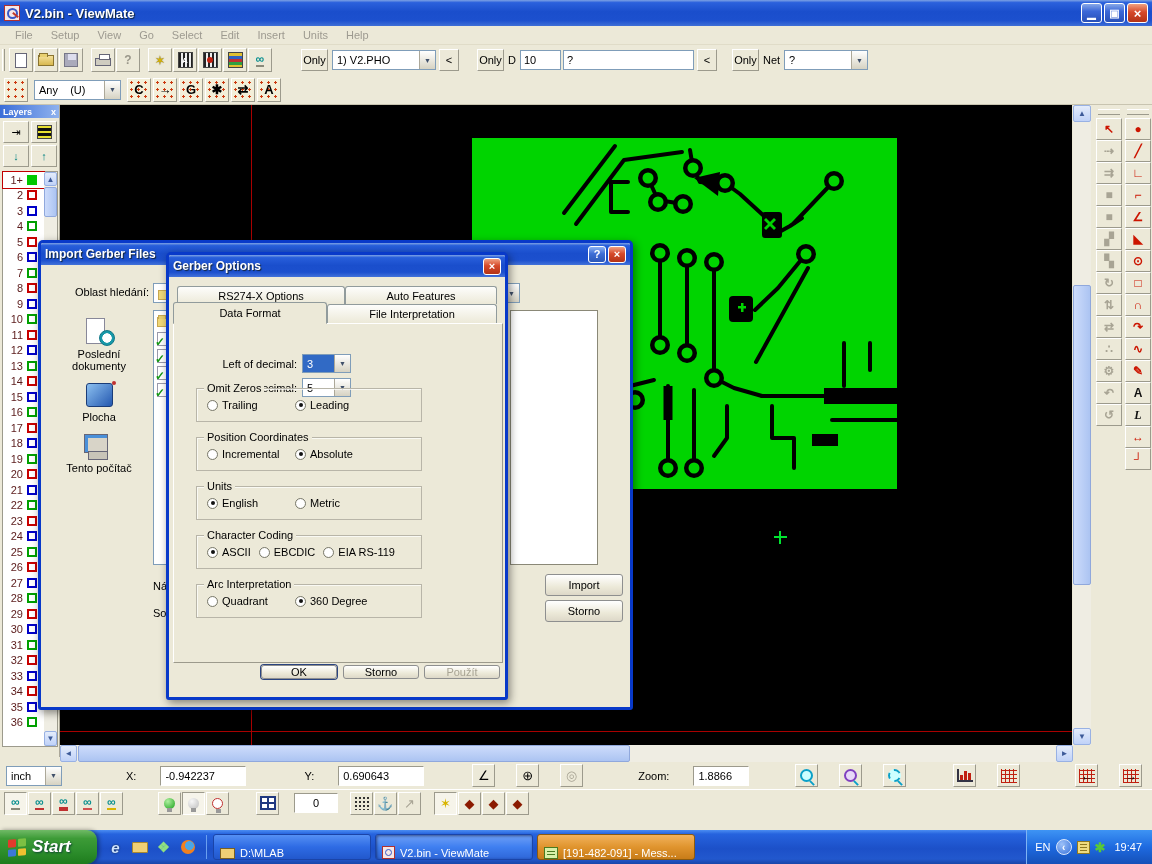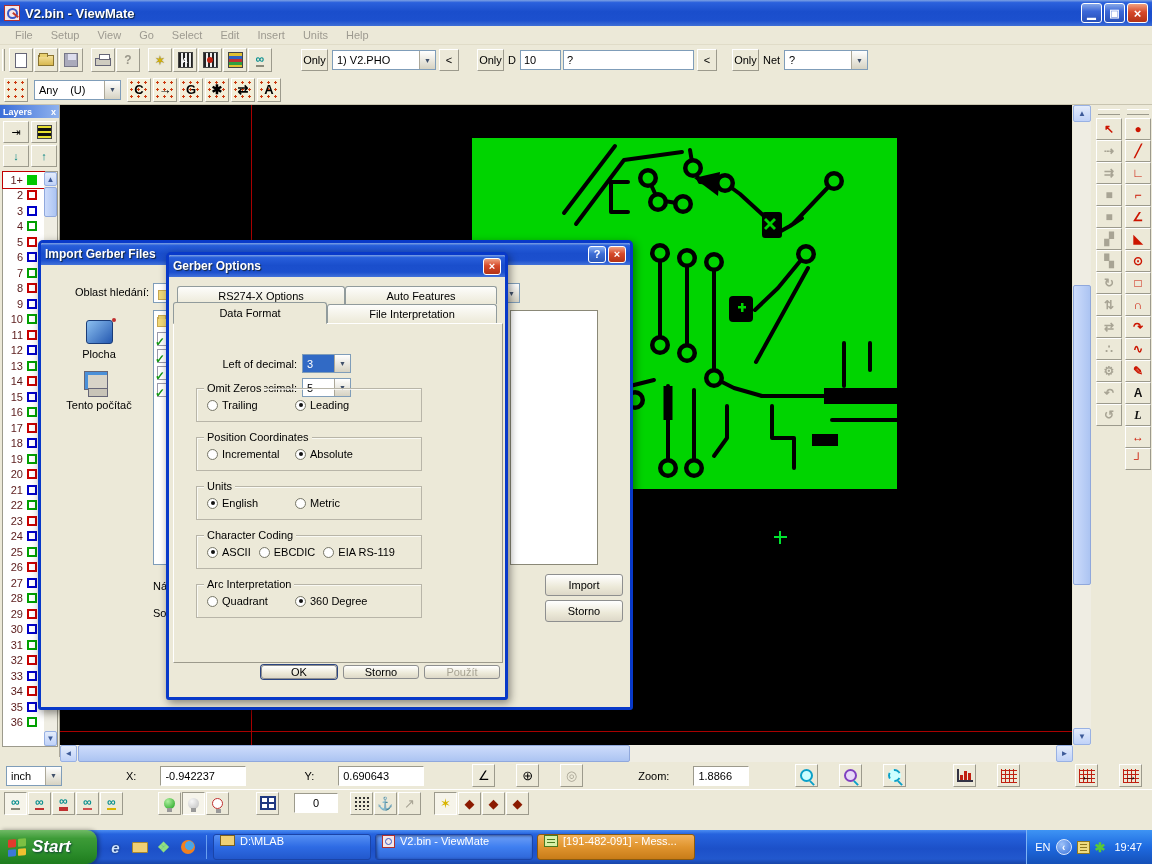--- a/index.html
+++ b/index.html
@@ -120,21 +120,21 @@
 .flag{width:18px;height:17px;display:grid;grid-template:1fr 1fr/1fr 1fr;gap:2px;transform:skewY(-6deg);}
 .flag i{border-radius:1px;}
 .flag .r{background:#E23A2C;}.flag .g{background:#7CC043;}.flag .b{background:#3C78D8;}.flag .y{background:#F0C030;}
 .ql{display:flex;align-items:center;gap:7px;padding:0 10px;flex:none;}
 .ql-ico{width:17px;height:17px;display:flex;align-items:center;justify-content:center;font-weight:bold;}
 .ql-e{color:#cfe4ff;font-size:15px;font-style:italic;text-shadow:0 0 2px #123;}
 .ql-folder{width:16px;height:11px;background:#EFD075;border:1px solid #a88830;border-radius:1px;}
 .ql-book{color:#8fe080;font-size:14px;}
 .ql-ff{width:14px;height:14px;border-radius:50%;background:radial-gradient(circle at 60% 40%,#4aa6e8 0 35%,#f08020 40%);}
 .tasksep{width:1px;height:24px;background:#6AA0F0;margin-right:6px;flex:none;}
-.task{width:158px;height:26px;border-radius:3px;margin-right:4px;display:flex;align-items:flex-start;gap:5px;padding:0 6px;color:#fff;font-size:11px;white-space:nowrap;overflow:hidden;flex:none;border:1px solid #1A44A8;}
+.task{width:158px;height:26px;border-radius:3px;margin-right:4px;display:flex;align-items:flex-end;gap:5px;padding:0 6px;color:#fff;font-size:11px;white-space:nowrap;overflow:hidden;flex:none;border:1px solid #1A44A8;}
 .task.mlab{background:linear-gradient(180deg,#5590F4,#2E6BE4 50%,#2258CC);}
 .task.active{background:linear-gradient(180deg,#6FA0F6,#3F7FF0 50%,#2E66D8);box-shadow:inset 1px 1px 3px rgba(0,0,30,.5);}
 .task.alert{background:linear-gradient(180deg,#F2B25C,#E0942E 50%,#C87C18);border-color:#8a5a10;}
 .t-folder{width:15px;height:11px;background:#EFD075;border:1px solid #7a6020;flex:none;}
 .t-vm{width:13px;height:13px;background:#f4e8e8;border:1px solid #b03030;flex:none;position:relative;}
 .t-vm::before{content:"";position:absolute;left:2px;top:2px;width:5px;height:5px;border-radius:50%;border:1.5px solid #3858c8;}
 .t-msg{width:14px;height:12px;background:#d8f0a8;border:1px solid #4a7a20;flex:none;display:flex;flex-direction:column;justify-content:space-evenly;padding:0 2px;}
 .t-msg i{height:1px;background:#4a7a20;display:block;}
 .tray{margin-left:auto;height:34px;background:linear-gradient(180deg,#3E94F4 0%,#1E6AE0 50%,#1550B8 100%);border-left:1px solid #7FB4F4;display:flex;align-items:center;gap:5px;padding:0 10px 0 8px;flex:none;}
 .tray .en{color:#fff;font-size:11px;}
@@ -838,20 +838,24 @@
     </span>
   </div>
   <div class="dbody">
     <span class="look-label">Oblast hledání:</span>
     <span class="combo look-combo">
         <span class="val"><span class="fold-mini"></span></span>
         <span class="arw">▼</span>
       </span>
     <div class="places" id="places-bar">
         <div class="place">
+          <div class="pic pic-recent-documents"></div>
+          <span class="cap">Poslední dokumenty</span>
+        </div>
+        <div class="place">
           <div class="pic pic-desktop"></div>
           <span class="cap">Plocha</span>
         </div>
         <div class="place">
           <div class="pic pic-my-computer"></div>
           <span class="cap">Tento počítač</span>
         </div>
       </div>
     <div class="filelist" id="file-list">
         <div class="fitem">

